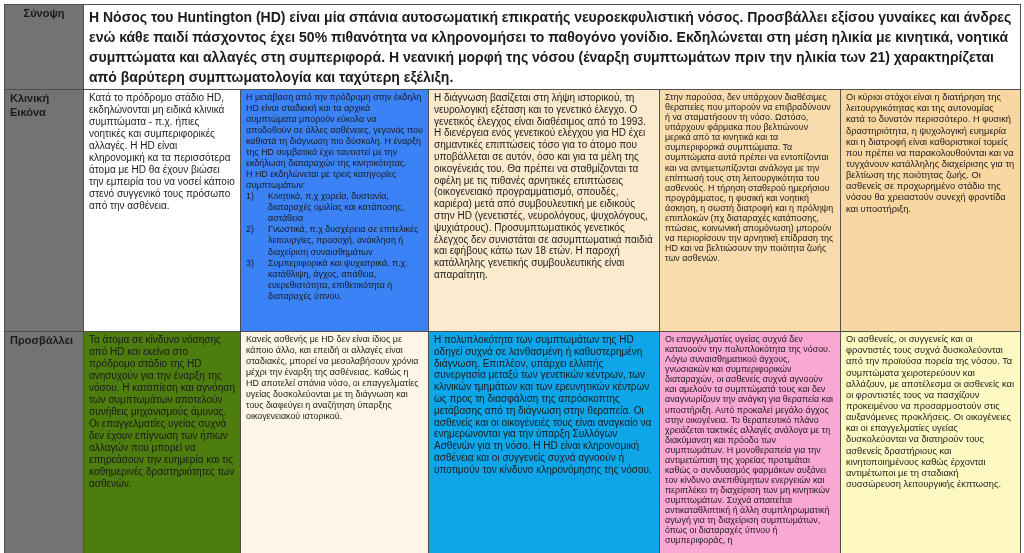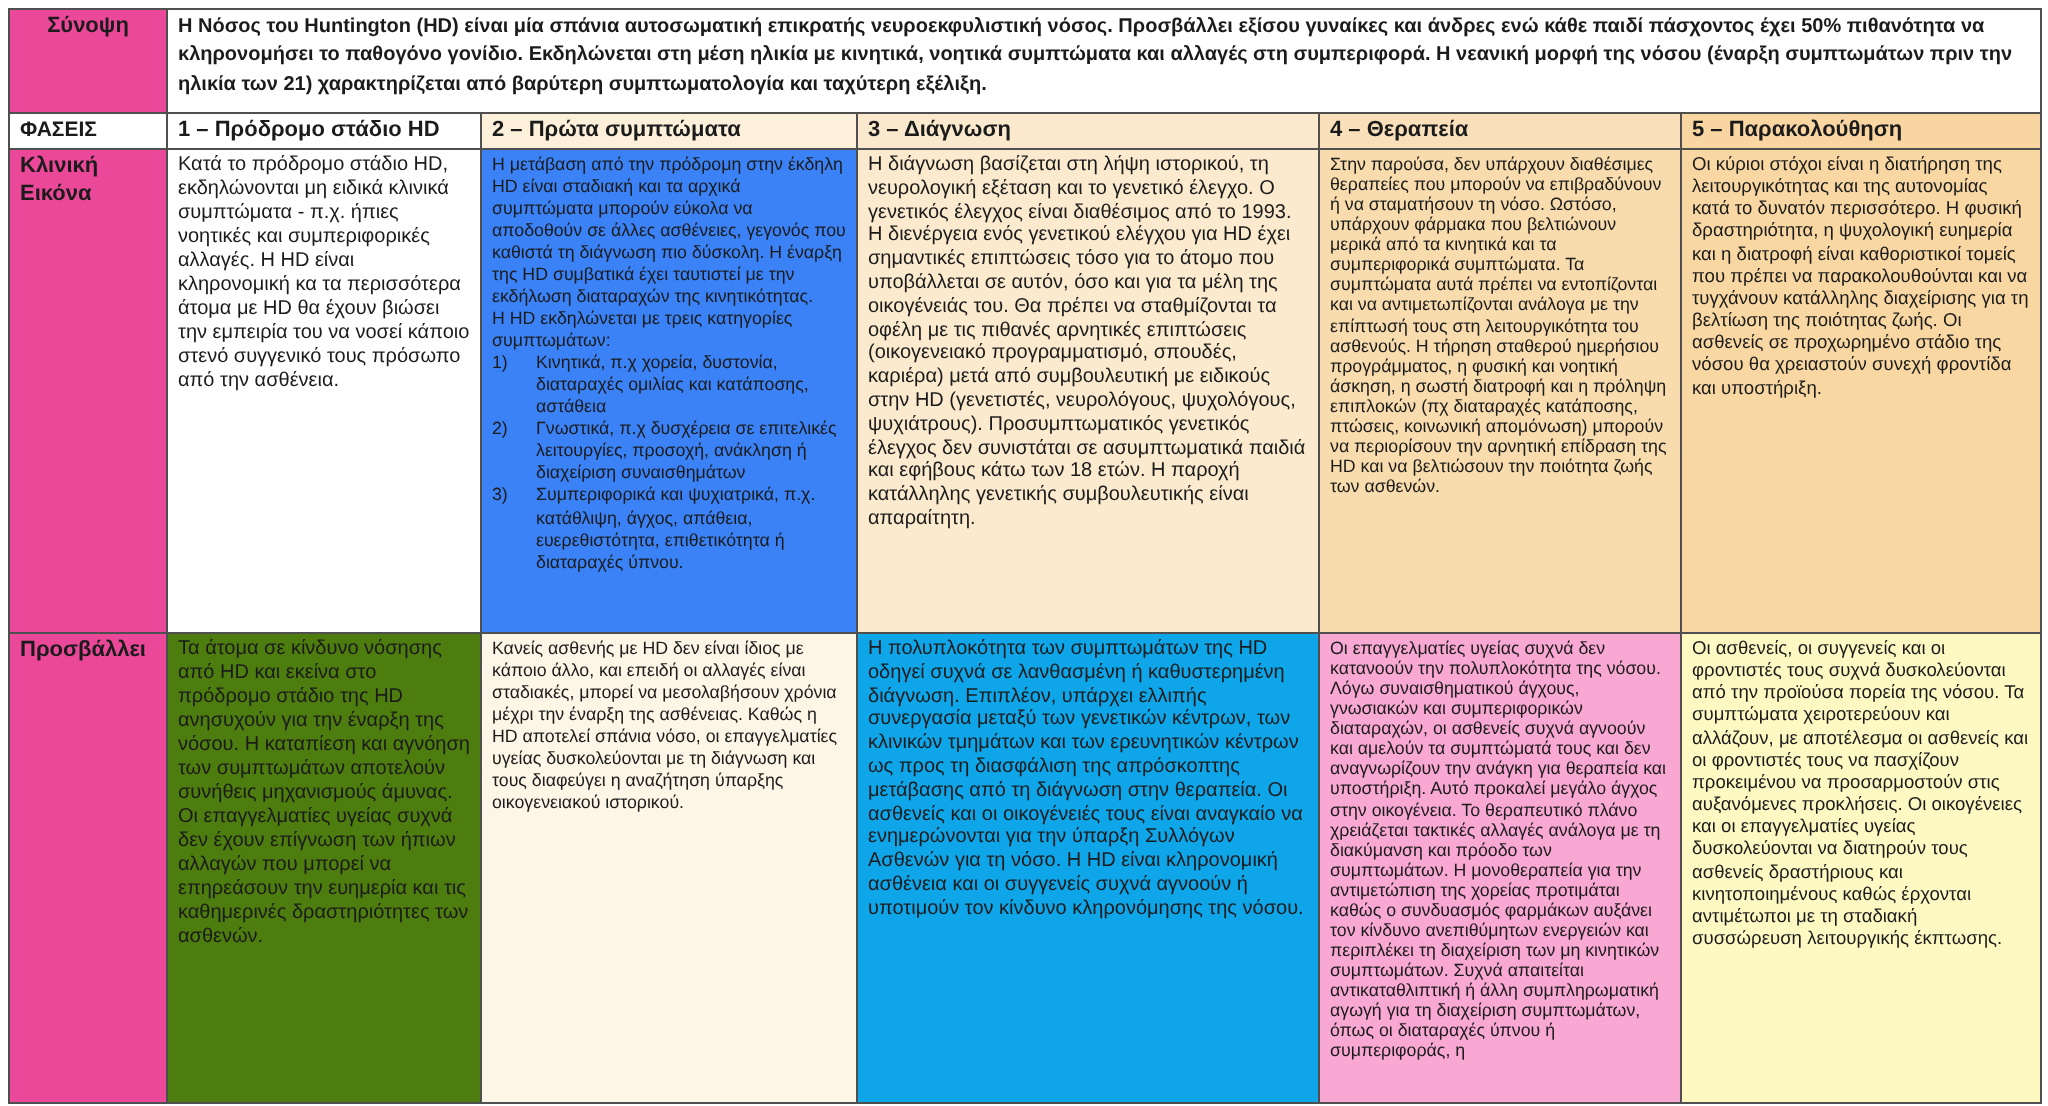--- a/index.html
+++ b/index.html
@@ -23,28 +23,28 @@
     padding: 2px 5px;
     overflow: hidden;
     word-wrap: break-word;
   }
   
   .rlabel {
     font-weight: bold;
     font-size: 11px;
     line-height: 1.25;
     padding: 2px 4px;
-    background: #ec4899;
+    background: #737373;
   }
   .rlabel.center { text-align: center; }
   
   tr.summary-row { height: 52px; }
   td.sum {
     font-weight: bold;
-    font-size: 10px;
+    font-size: 14px;
     line-height: 1.43;
     padding: 2px 8px;
   }
   
   tr.phases-row { height: 18px; }
   th.phase {
     font-weight: bold;
     font-size: 11px;
     text-align: center;
     vertical-align: middle;
@@ -88,28 +88,20 @@
     <col style="width:181px">
     <col style="width:180px">
   </colgroup>
 
   <tbody>
       <tr class="summary-row">
     <th class="rlabel center">Σύνοψη</th>
     <td class="sum" colspan="5">Η Νόσος του Huntington (HD) είναι μία σπάνια αυτοσωματική επικρατής νευροεκφυλιστική νόσος. Προσβάλλει εξίσου γυναίκες και άνδρες ενώ κάθε παιδί πάσχοντος έχει 50% πιθανότητα να κληρονομήσει το παθογόνο γονίδιο. Εκδηλώνεται στη μέση ηλικία με κινητικά, νοητικά συμπτώματα και αλλαγές στη συμπεριφορά. Η νεανική μορφή της νόσου (έναρξη συμπτωμάτων πριν την ηλικία των 21) χαρακτηρίζεται από βαρύτερη συμπτωματολογία και ταχύτερη εξέλιξη.</td>
   </tr>
 
-  <tr class="phases-row">
-    <th class="plabel">ΦΑΣΕΙΣ</th>
-    <th class="phase" style="background: rgb(255, 255, 255);">1 – Πρόδρομο στάδιο HD</th>
-    <th class="phase" style="background: rgb(252, 240, 218);">2 – Πρώτα συμπτώματα</th>
-    <th class="phase" style="background: rgb(251, 233, 205);">3 – Διάγνωση</th>
-    <th class="phase" style="background: rgb(249, 224, 186);">4 – Θεραπεία</th>
-    <th class="phase" style="background: rgb(248, 213, 161);">5 – Παρακολούθηση</th>
-  </tr>
 
   <tr class="clinical-row">
     <th class="rlabel">Κλινική Εικόνα</th>
     <td class="cell c0" style="background: rgb(255, 255, 255);">Κατά το πρόδρομο στάδιο HD, εκδηλώνονται μη ειδικά κλινικά συμπτώματα - π.χ. ήπιες νοητικές και συμπεριφορικές αλλαγές. Η HD είναι κληρονομική κα τα περισσότερα άτομα με HD θα έχουν βιώσει την εμπειρία του να νοσεί κάποιο στενό συγγενικό τους πρόσωπο από την ασθένεια.</td>
     <td class="cell c1" style="background: #3b82f6;">
       <div>Η μετάβαση από την πρόδρομη στην έκδηλη HD είναι σταδιακή και τα αρχικά συμπτώματα μπορούν εύκολα να αποδοθούν σε άλλες ασθένειες, γεγονός που καθιστά τη διάγνωση πιο δύσκολη. Η έναρξη της HD συμβατικά έχει ταυτιστεί με την εκδήλωση διαταραχών της κινητικότητας.</div>
       <div>Η HD εκδηλώνεται με τρεις κατηγορίες συμπτωμάτων:</div>
       <div class="li">
         <span class="num">1)</span>
         <span class="t">Κινητικά, π.χ χορεία, δυστονία, διαταραχές ομιλίας και κατάποσης, αστάθεια</span>

